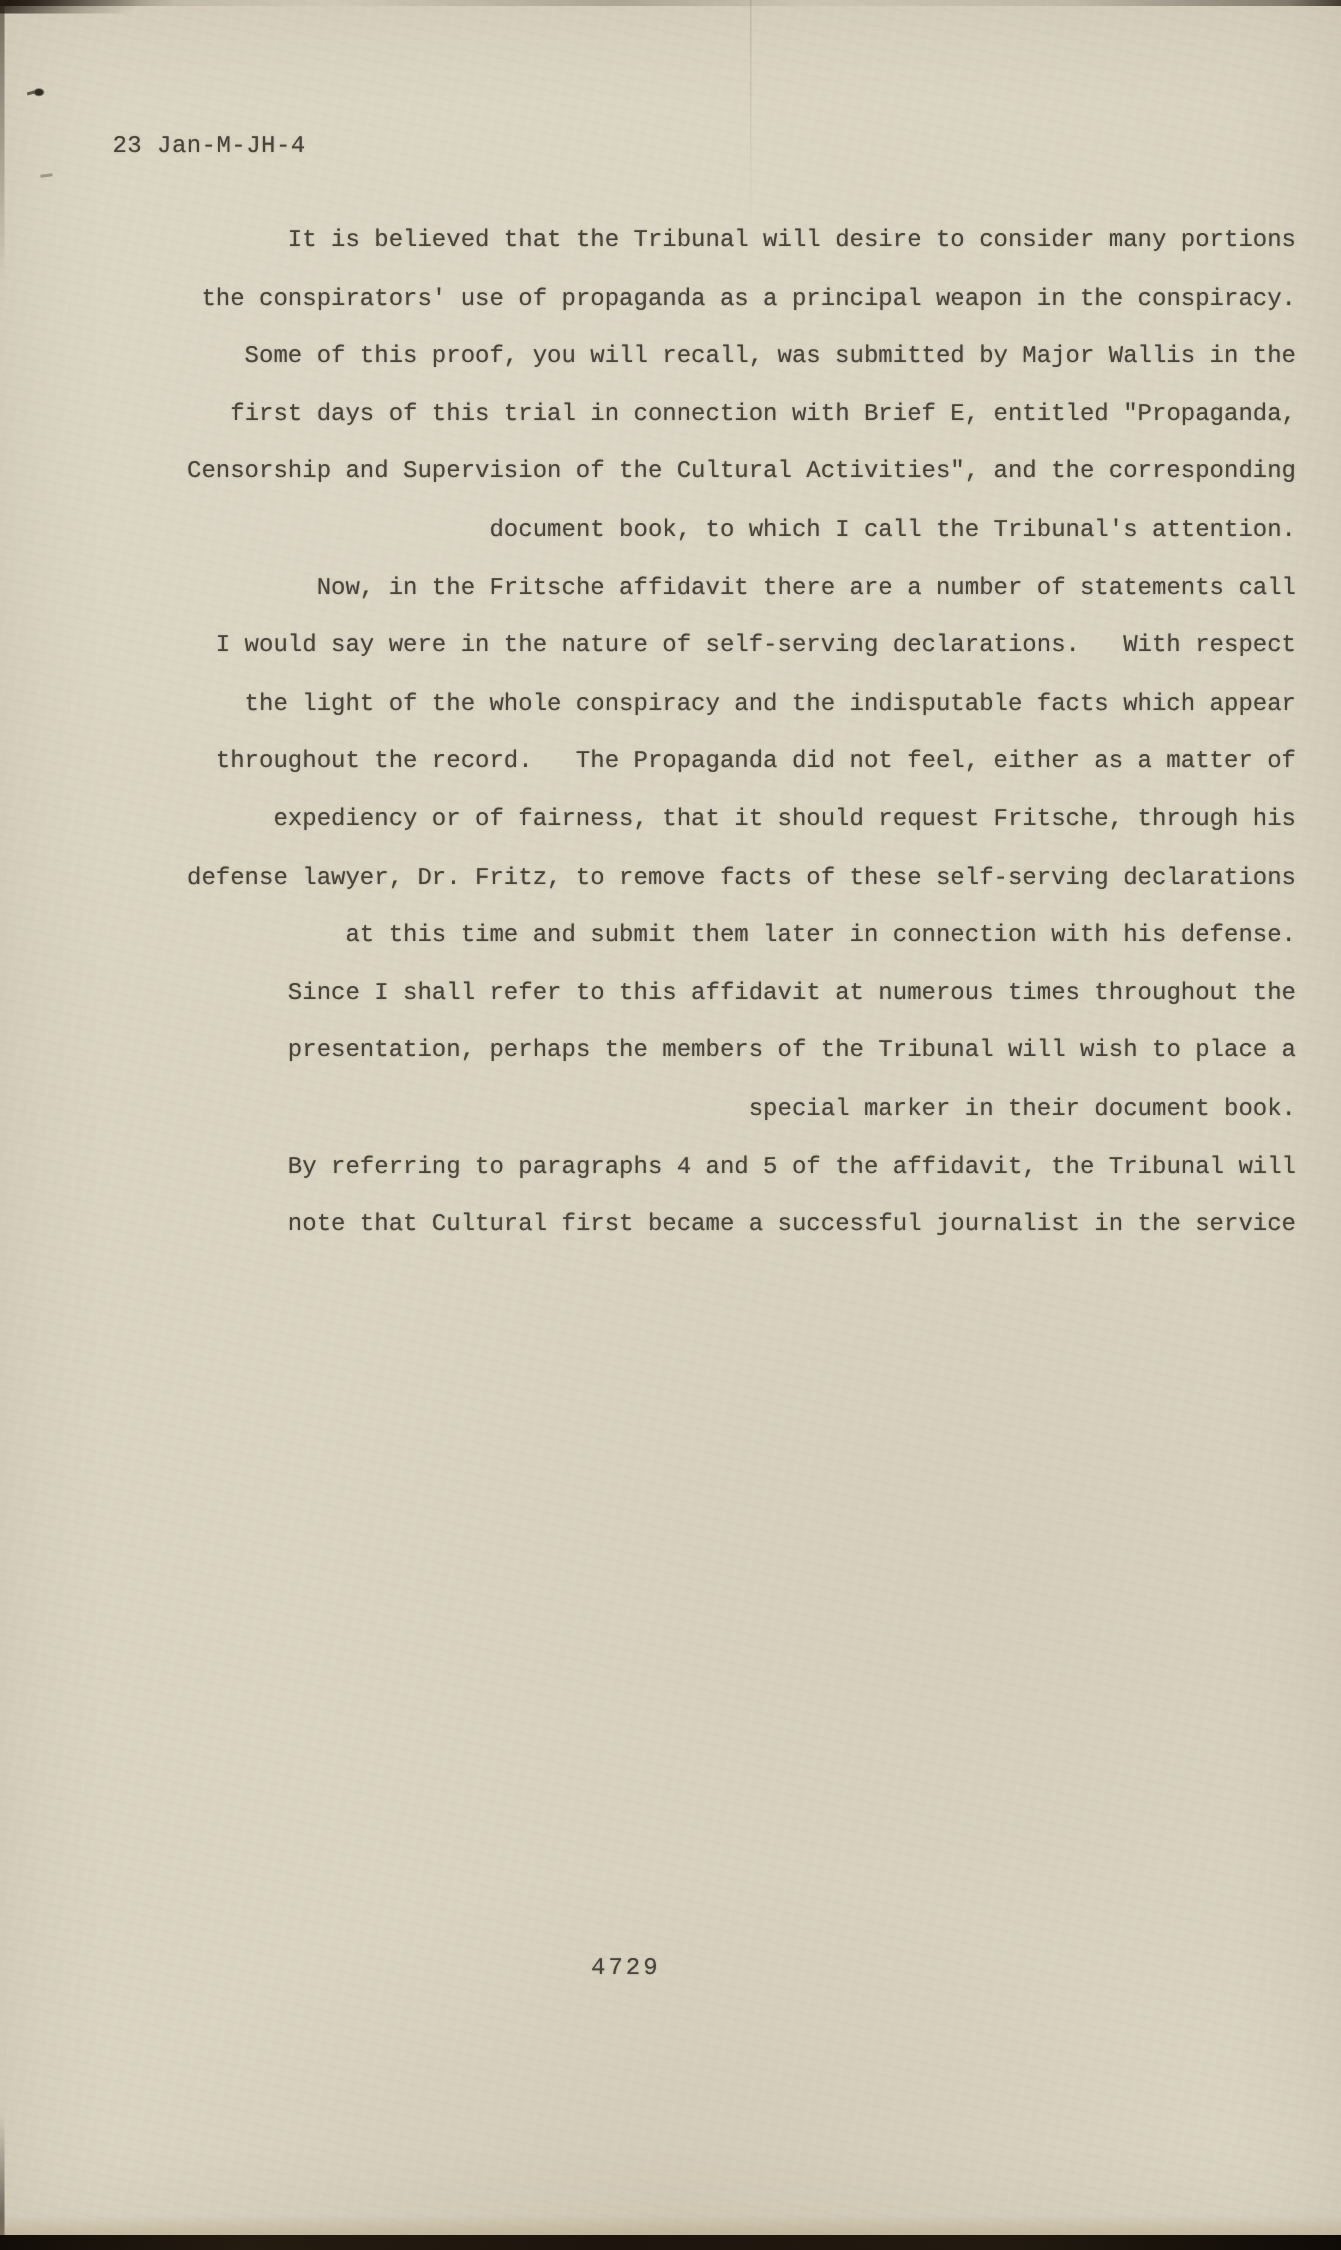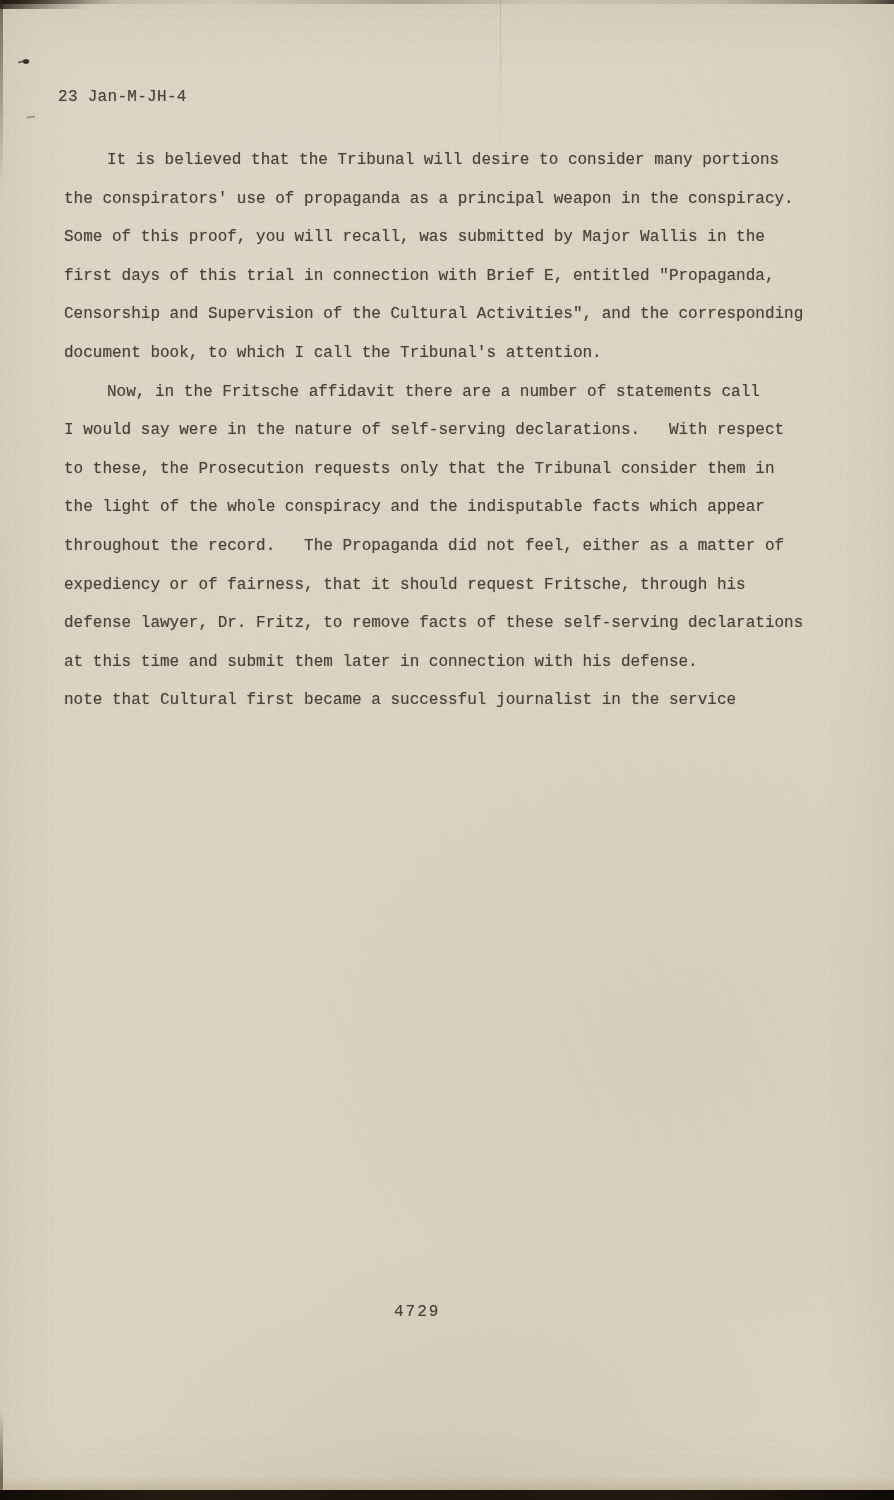--- a/index.html
+++ b/index.html
@@ -27,33 +27,34 @@
   }
   .typed {
     font-family: "Liberation Mono", "DejaVu Sans Mono", monospace;
     font-size: 16px;
     color: var(--ink, #4a4339);
     text-shadow: 0 0 1px rgba(74,67,57,0.5);
   }
   .header {
     position: absolute;
     top: 88px;
-    left: 58px;
+    left: 75px;
     letter-spacing: 0.3px;
     white-space: pre;
   }
   .body-text {
     position: absolute;
     top: 141px;
     left: 64px;
     width: 800px;
   }
   .body-text .line {
     line-height: 38.6px;
     white-space: pre;
+    text-align: right;
   }
   .para .line.first {
     padding-left: 43px;
   }
   .pagenum {
     position: absolute;
     top: 1300px;
     left: 394px;
     letter-spacing: 2px;
     line-height: 24px;
@@ -127,28 +128,33 @@
         <div class="line first">It is believed that the Tribunal will desire to consider many portions</div>
         <div class="line">the conspirators' use of propaganda as a principal weapon in the conspiracy.</div>
         <div class="line">Some of this proof, you will recall, was submitted by Major Wallis in the</div>
         <div class="line">first days of this trial in connection with Brief E, entitled "Propaganda,</div>
         <div class="line">Censorship and Supervision of the Cultural Activities", and the corresponding</div>
         <div class="line">document book, to which I call the Tribunal's attention.</div>
       </div>
       <div class="para">
         <div class="line first">Now, in the Fritsche affidavit there are a number of statements call</div>
         <div class="line">I would say were in the nature of self-serving declarations.   With respect</div>
-        <div class="line">to these, the Prosecution requests only that the Tribunal consider them in</div>
         <div class="line">the light of the whole conspiracy and the indisputable facts which appear</div>
         <div class="line">throughout the record.   The Propaganda did not feel, either as a matter of</div>
         <div class="line">expediency or of fairness, that it should request Fritsche, through his</div>
         <div class="line">defense lawyer, Dr. Fritz, to remove facts of these self-serving declarations</div>
         <div class="line">at this time and submit them later in connection with his defense.</div>
       </div>
       <div class="para">
+        <div class="line first">Since I shall refer to this affidavit at numerous times throughout the</div>
+        <div class="line">presentation, perhaps the members of the Tribunal will wish to place a</div>
+        <div class="line">special marker in their document book.</div>
+      </div>
+      <div class="para">
+        <div class="line first">By referring to paragraphs 4 and 5 of the affidavit, the Tribunal will</div>
         <div class="line">note that Cultural first became a successful journalist in the service</div>
       </div>
     </div>
 
   <div class="pagenum typed">4729</div>
 
   <div class="artifact bottom-band"></div>
   <div class="artifact edge-bottom"></div>
 </div>
 

